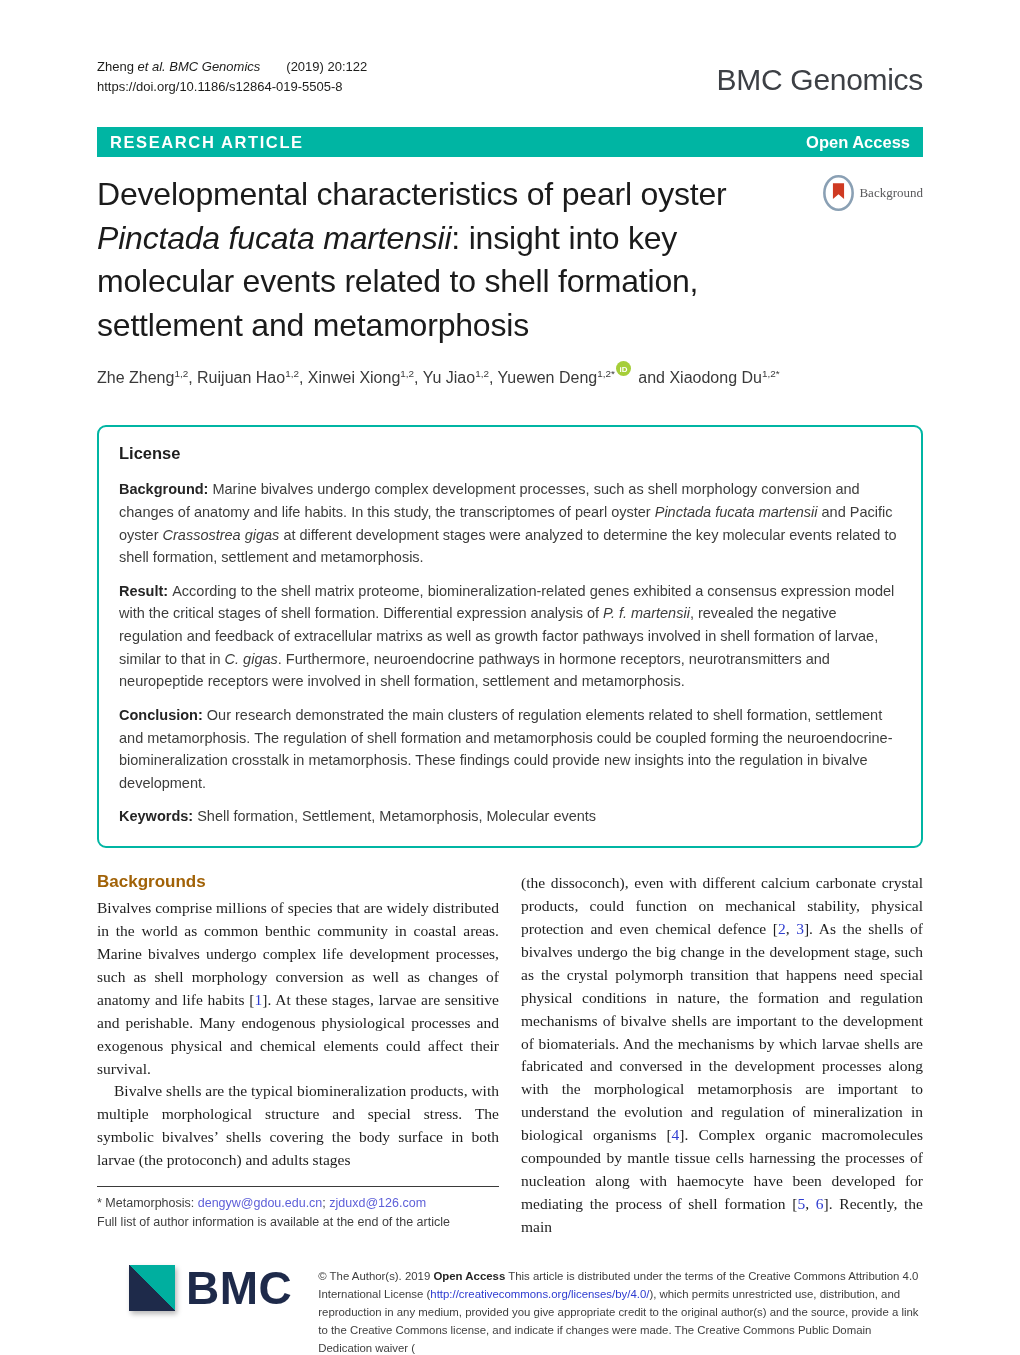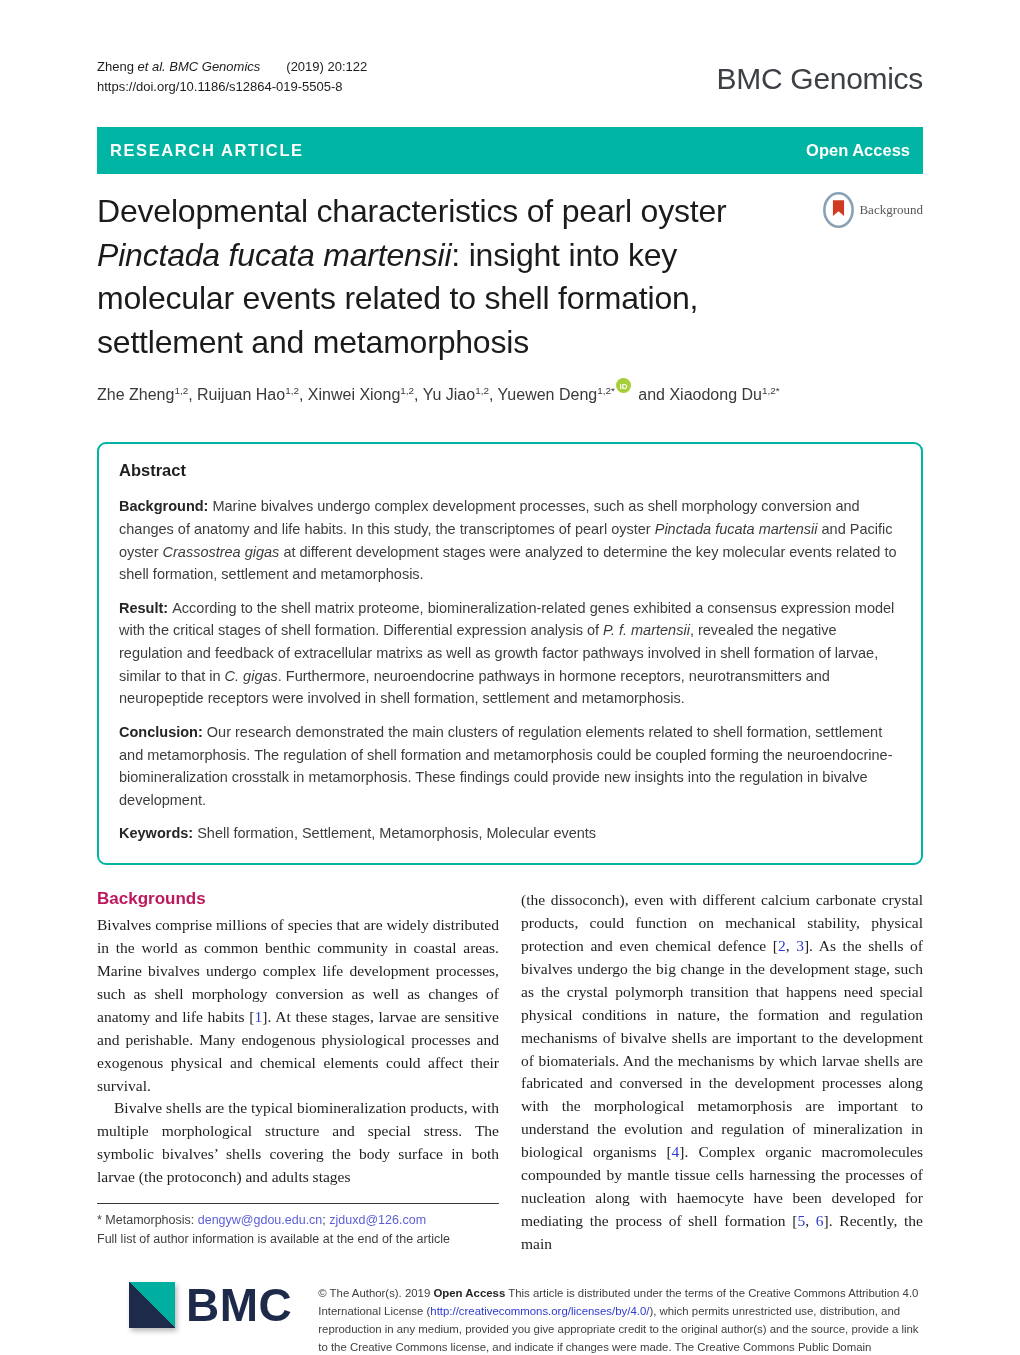--- a/index.html
+++ b/index.html
@@ -4,29 +4,29 @@
 <style>
   * { margin:0; padding:0; box-sizing:border-box; }
   html,body { background:#ffffff; }
   .page {
     width:1020px; min-height:1355px; margin:0 auto; background:#fff;
     padding:57px 97px 36px 97px;
     font-family:"Liberation Sans", sans-serif; color:#1c1c1c;
   }
 
   
-  .top { display:flex; justify-content:space-between; align-items:center; }
+  .top { display:flex; justify-content:space-between; align-items:flex-end; }
   .cite { font-size:13px; line-height:1.55; color:#1d1d1b; }
   .cite-no { margin-left:26px; }
   .cite-doi { color:#1d1d1b; text-decoration:none; cursor:pointer; }
   .wordmark { font-size:30px; font-weight:500; color:#3d4045; letter-spacing:-0.3px; margin-top:4px; }
 
   
   .banner {
-    margin-top:30px; height:47px; background:#00b5a3; color:#fff;
+    margin-top:30px; height:30px; background:#00b5a3; color:#fff;
     display:flex; justify-content:space-between; align-items:center; padding:6px 13px;
   }
   .banner-kind { font-weight:bold; font-size:16.5px; letter-spacing:1.6px; }
   .banner-access { font-weight:bold; font-size:16.5px; }
 
   
   .title-row { position:relative; margin-top:16px; padding-right:105px; }
   .title { font-size:32px; font-weight:400; line-height:1.36; color:#1b1b1b; letter-spacing:-0.2px; }
   .title .seg-i { font-style:italic; }
   .crossmark { position:absolute; top:2px; right:0; display:flex; align-items:center; gap:5px; cursor:pointer; }
@@ -46,21 +46,21 @@
   .abstract p { margin-bottom:11px; }
   .abstract p.keywords { margin-bottom:0; }
   .seg-b { font-weight:bold; color:#252525; }
   .seg-i { font-style:italic; }
   .seg-link { color:#2d3bd0; text-decoration:none; cursor:pointer; }
   .seg-email { color:#5d5fd8; text-decoration:none; cursor:pointer; }
 
   
   .body-cols { margin-top:24px; display:flex; gap:22px; }
   .col { width:402px; }
-  .col h3 { font-size:17px; font-weight:bold; color:#be185d; margin-bottom:5px; }
+  .col h3 { font-size:17px; font-weight:bold; color:#a16207; margin-bottom:5px; }
   .bodyp {
     font-family:"Liberation Serif", serif; font-size:15.5px; line-height:1.48;
     text-align:justify; color:#1e1e1e;
   }
   .bodyp.indent { text-indent:17px; }
 
   
   .footnote {
     margin-top:14px; border-top:1px solid #3a3a3a; padding-top:7px;
     font-size:12.5px; line-height:1.5; color:#3f3f3f;
@@ -112,21 +112,21 @@
   </section>
 
   <div class="authors">
     <span><span>Zhe Zheng</span><sup class="seg-sup">1,2</sup><span>, Ruijuan Hao</span><sup class="seg-sup">1,2</sup><span>, Xinwei Xiong</span><sup class="seg-sup">1,2</sup><span>, Yu Jiao</span><sup class="seg-sup">1,2</sup><span>, Yuewen Deng</span><sup class="seg-sup">1,2*</sup></span><span class="orcid"><svg width="15" height="15" viewBox="0 0 16 16">
           <circle cx="8" cy="8" r="8" fill="#a6ce39"></circle>
           <text x="8" y="11.2" font-size="8.5" fill="#ffffff" text-anchor="middle" font-weight="bold" font-family="Liberation Sans, sans-serif">iD</text>
         </svg></span><span><span> and Xiaodong Du</span><sup class="seg-sup">1,2*</sup></span>
   </div>
 
   <section class="abstract">
-    <h2>Abstract</h2>
+    <h2>License</h2>
     <p><span class="seg-b">Background: </span><span>Marine bivalves undergo complex development processes, such as shell morphology conversion and changes of anatomy and life habits. In this study, the transcriptomes of pearl oyster </span><span class="seg-i">Pinctada fucata martensii</span><span> and Pacific oyster </span><span class="seg-i">Crassostrea gigas</span><span> at different development stages were analyzed to determine the key molecular events related to shell formation, settlement and metamorphosis.</span></p>
     <p><span class="seg-b">Result: </span><span>According to the shell matrix proteome, biomineralization-related genes exhibited a consensus expression model with the critical stages of shell formation. Differential expression analysis of </span><span class="seg-i">P. f. martensii</span><span>, revealed the negative regulation and feedback of extracellular matrixs as well as growth factor pathways involved in shell formation of larvae, similar to that in </span><span class="seg-i">C. gigas</span><span>. Furthermore, neuroendocrine pathways in hormone receptors, neurotransmitters and neuropeptide receptors were involved in shell formation, settlement and metamorphosis.</span></p>
     <p><span class="seg-b">Conclusion: </span><span>Our research demonstrated the main clusters of regulation elements related to shell formation, settlement and metamorphosis. The regulation of shell formation and metamorphosis could be coupled forming the neuroendocrine-biomineralization crosstalk in metamorphosis. These findings could provide new insights into the regulation in bivalve development.</span></p>
     <p class="keywords"><span class="seg-b">Keywords: </span><span>Shell formation, Settlement, Metamorphosis, Molecular events</span></p>
   </section>
 
   <section class="body-cols">
     <div class="col">
       <h3>Backgrounds</h3>
       <p class="bodyp"><span>Bivalves comprise millions of species that are widely distributed in the world as common benthic community in coastal areas. Marine bivalves undergo complex life development processes, such as shell morphology conversion as well as changes of anatomy and life habits [</span><span class="seg-link">1</span><span>]. At these stages, larvae are sensitive and perishable. Many endogenous physiological processes and exogenous physical and chemical elements could affect their survival.</span></p>

